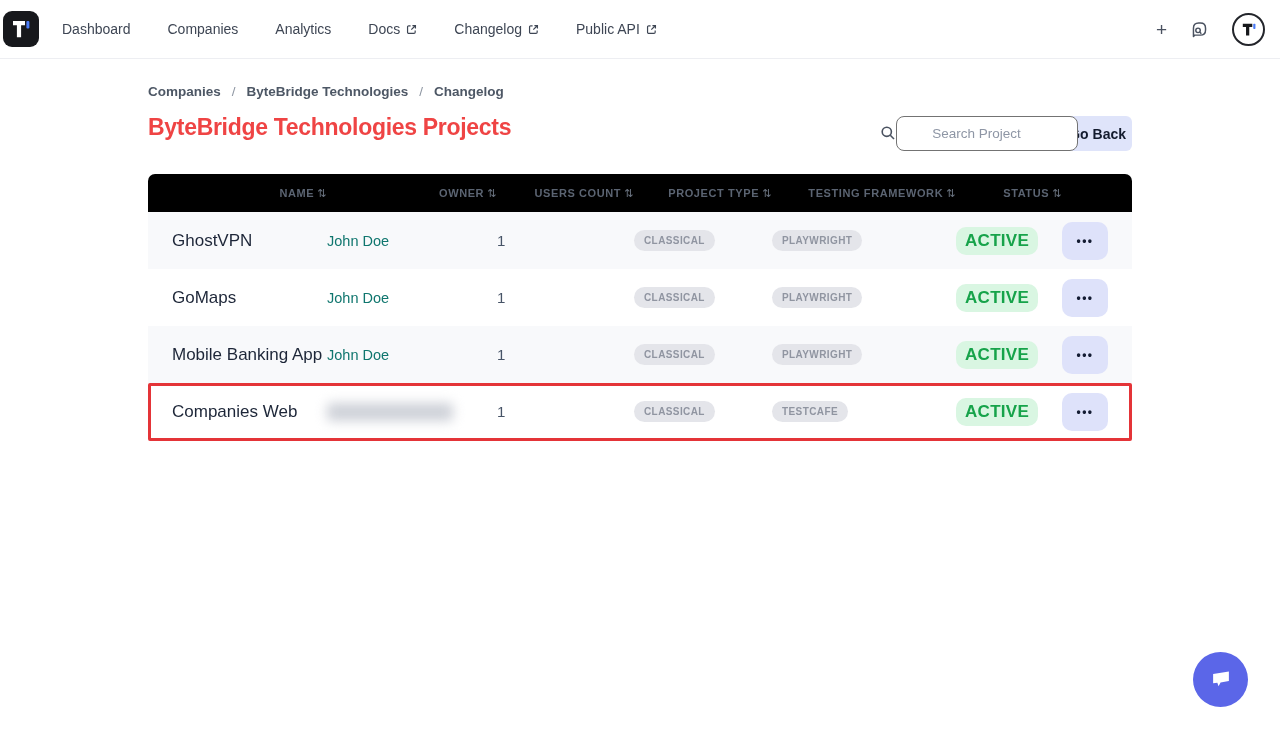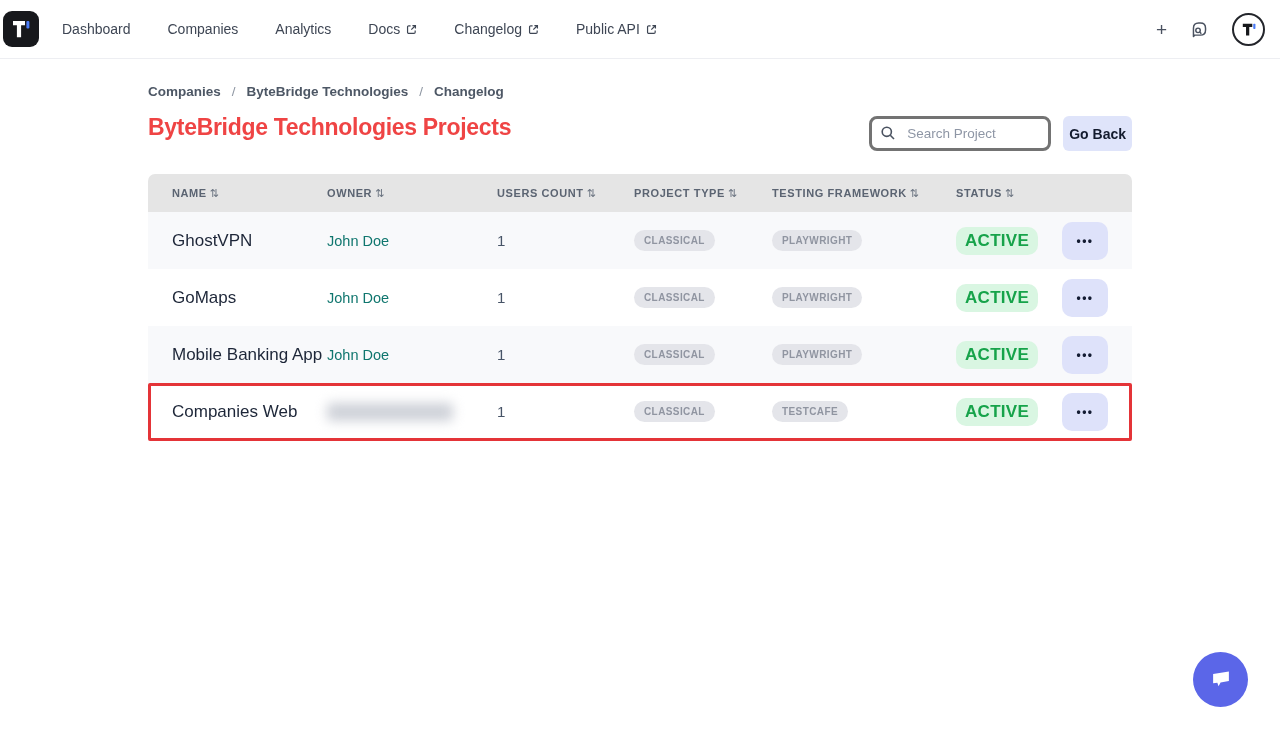--- a/index.html
+++ b/index.html
@@ -24,34 +24,34 @@
   .container { width: 984px; margin: 0 auto; position: relative; }
   .breadcrumb { margin-top: 25px; display: flex; align-items: center; gap: 11px;
     font-size: 13.5px; font-weight: 700; color: #4d5765; }
   .crumb { cursor: pointer; }
   .crumb-sep { color: #8e96a2; font-weight: 400; }
 
   .title-row { margin-top: 15px; display: flex; align-items: flex-start; justify-content: space-between; }
   .page-title { font-size: 23px; font-weight: 700; color: #ef4444; letter-spacing: -0.3px; }
   .title-actions { display: flex; align-items: center; gap: 12px; margin-top: 2px; }
   .search-box { position: relative; width: 182px; height: 35px; }
-  .search-box input { width: 100%; height: 100%; border: 3px solid #737373; border-radius: 8px;
+  .search-box input { width: 100%; height: 100%; border: 1px solid #737373; border-radius: 8px;
     padding: 0 10px 0 35px; font-size: 13.5px; color: #33404f; outline: none;
-    font-family: "Liberation Sans", sans-serif; }
+    font-family: "Liberation Sans", sans-serif; margin-left: 27px; }
   .search-box input::placeholder { color: #8e96a5; }
   .search-ico { position: absolute; left: 11px; top: 9px; }
   .goback-btn { height: 35px; padding: 0 6px; background: #dfe4fa; border: none; border-radius: 6px;
     font-size: 14px; font-weight: 700; color: #131b2e; cursor: pointer;
     font-family: "Liberation Sans", sans-serif; }
 
   
   .table { margin-top: 23px; }
   .t-head { display: grid; grid-template-columns: 155px 170px 137px 138px 184px 106px 46px;
-    align-items: center; height: 38px; padding: 8px 24px; background: #e5e5e5;
-    border-radius: 7px 7px 0 0; }
+    align-items: center; height: 38px; padding: 8px 24px; background: #000000;
+    border-radius: 7px 7px 0 0; text-align: right; }
   .t-head .th { font-size: 11px; font-weight: 700; letter-spacing: 0.6px; color: #5b6472;
     text-transform: uppercase; cursor: pointer; white-space: nowrap; }
   .sort-glyph { font-size: 11px; margin-left: 3px; color: #6a7380; font-weight: 400; }
   .t-body { display: block; }
   .row { display: grid; grid-template-columns: 155px 170px 137px 138px 184px 106px 46px;
     align-items: center; height: 57px; padding: 0 24px; position: relative; background: #ffffff; }
   .row:nth-child(odd) { background: #f8f9fb; }
   .cell-name { font-size: 17px; font-weight: 400; color: #1d2638; }
   .cell-owner { font-size: 14.5px; color: #0f766e; }
   .cell-users { font-size: 15px; color: #475467; }

